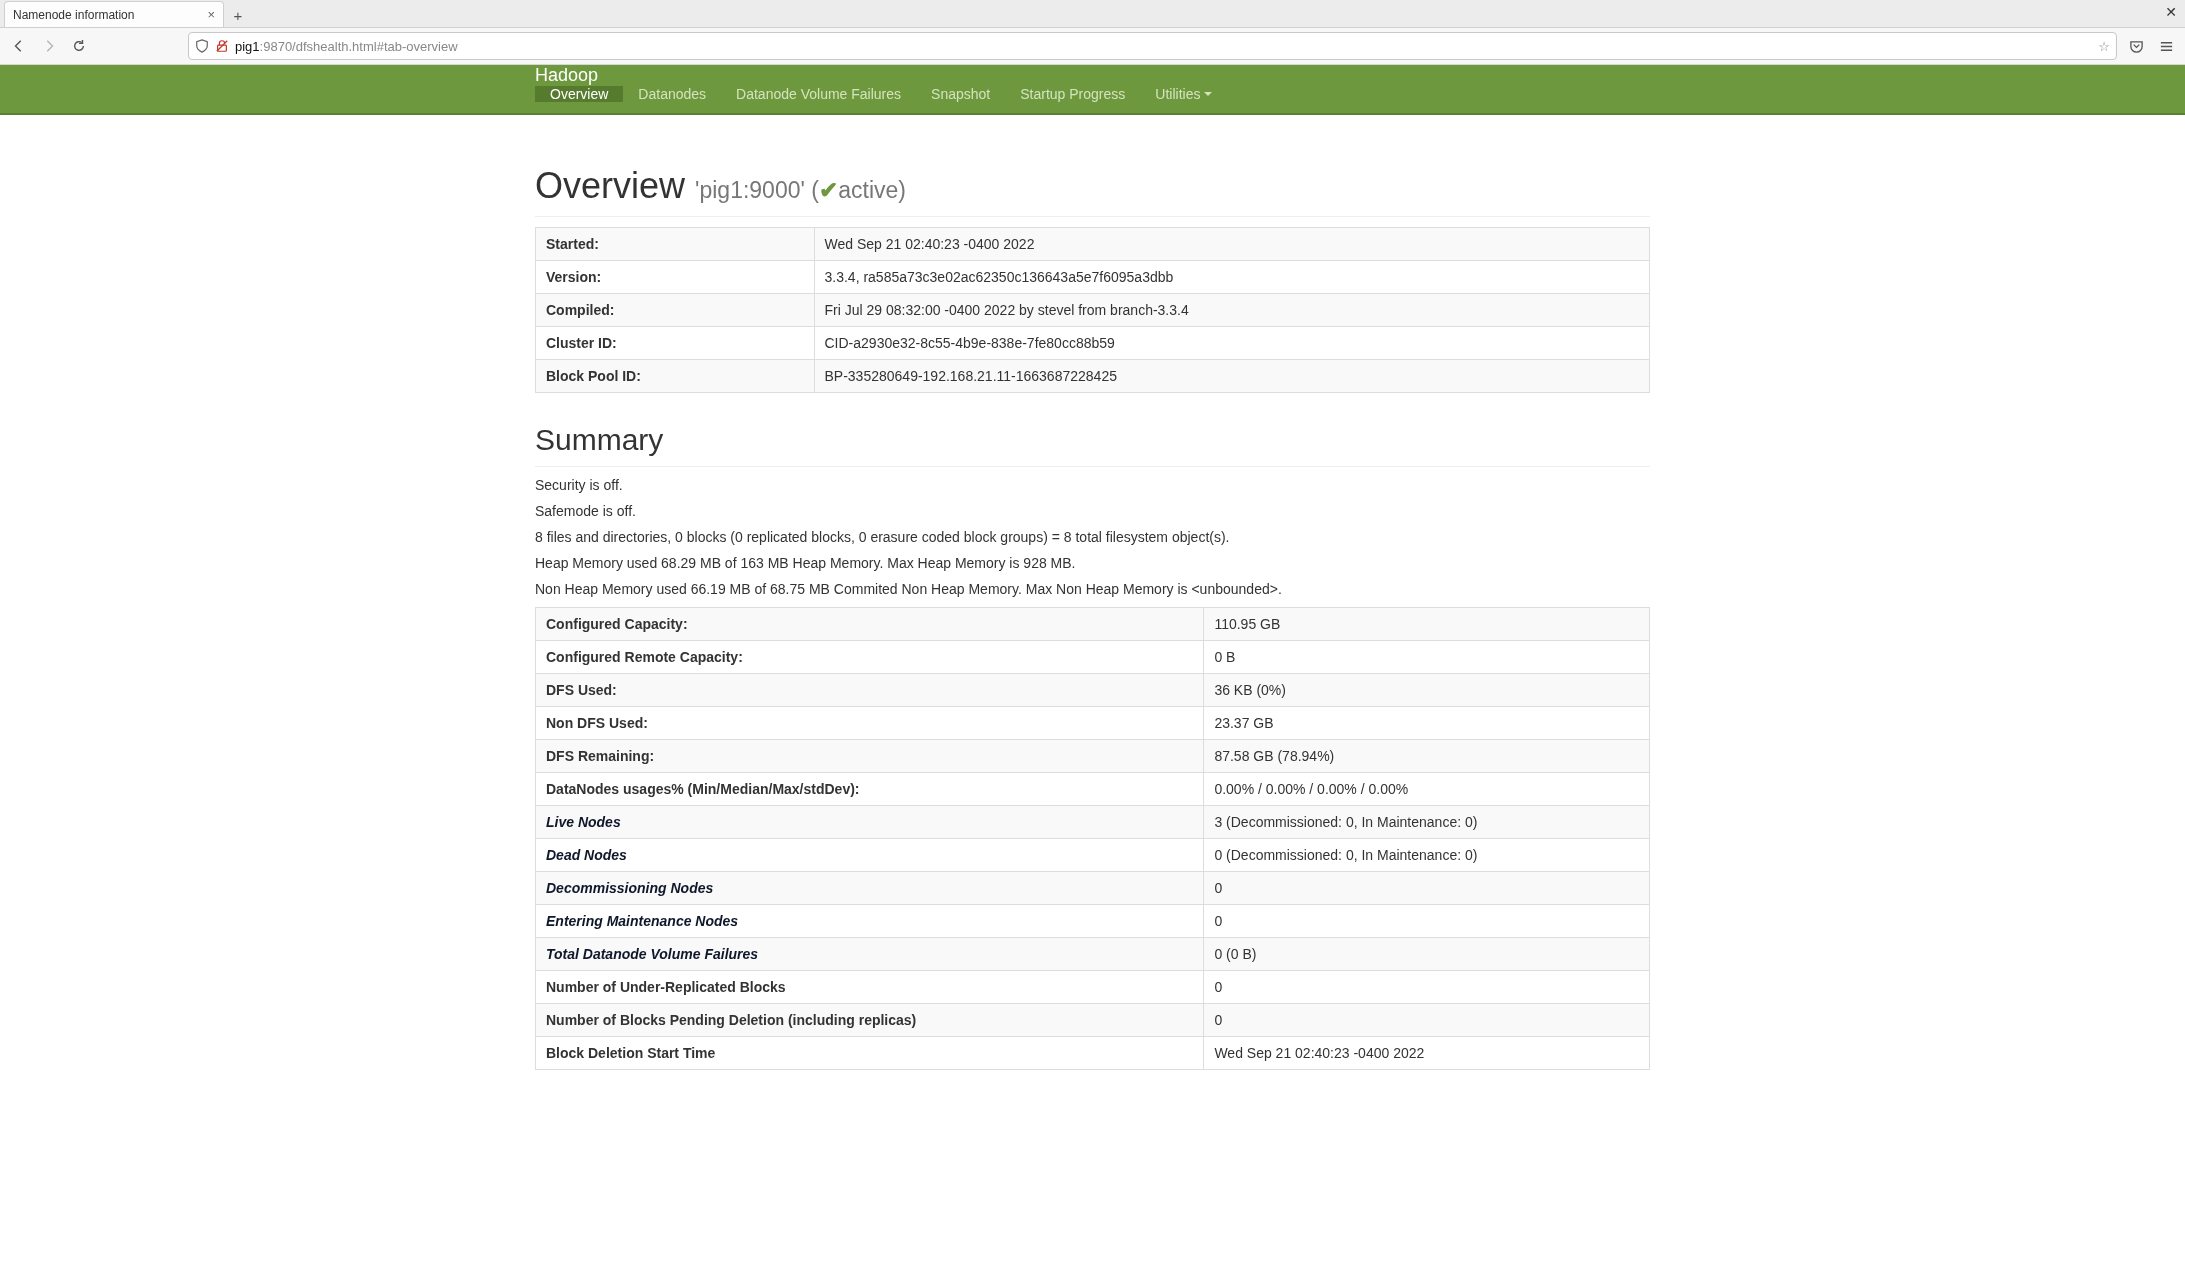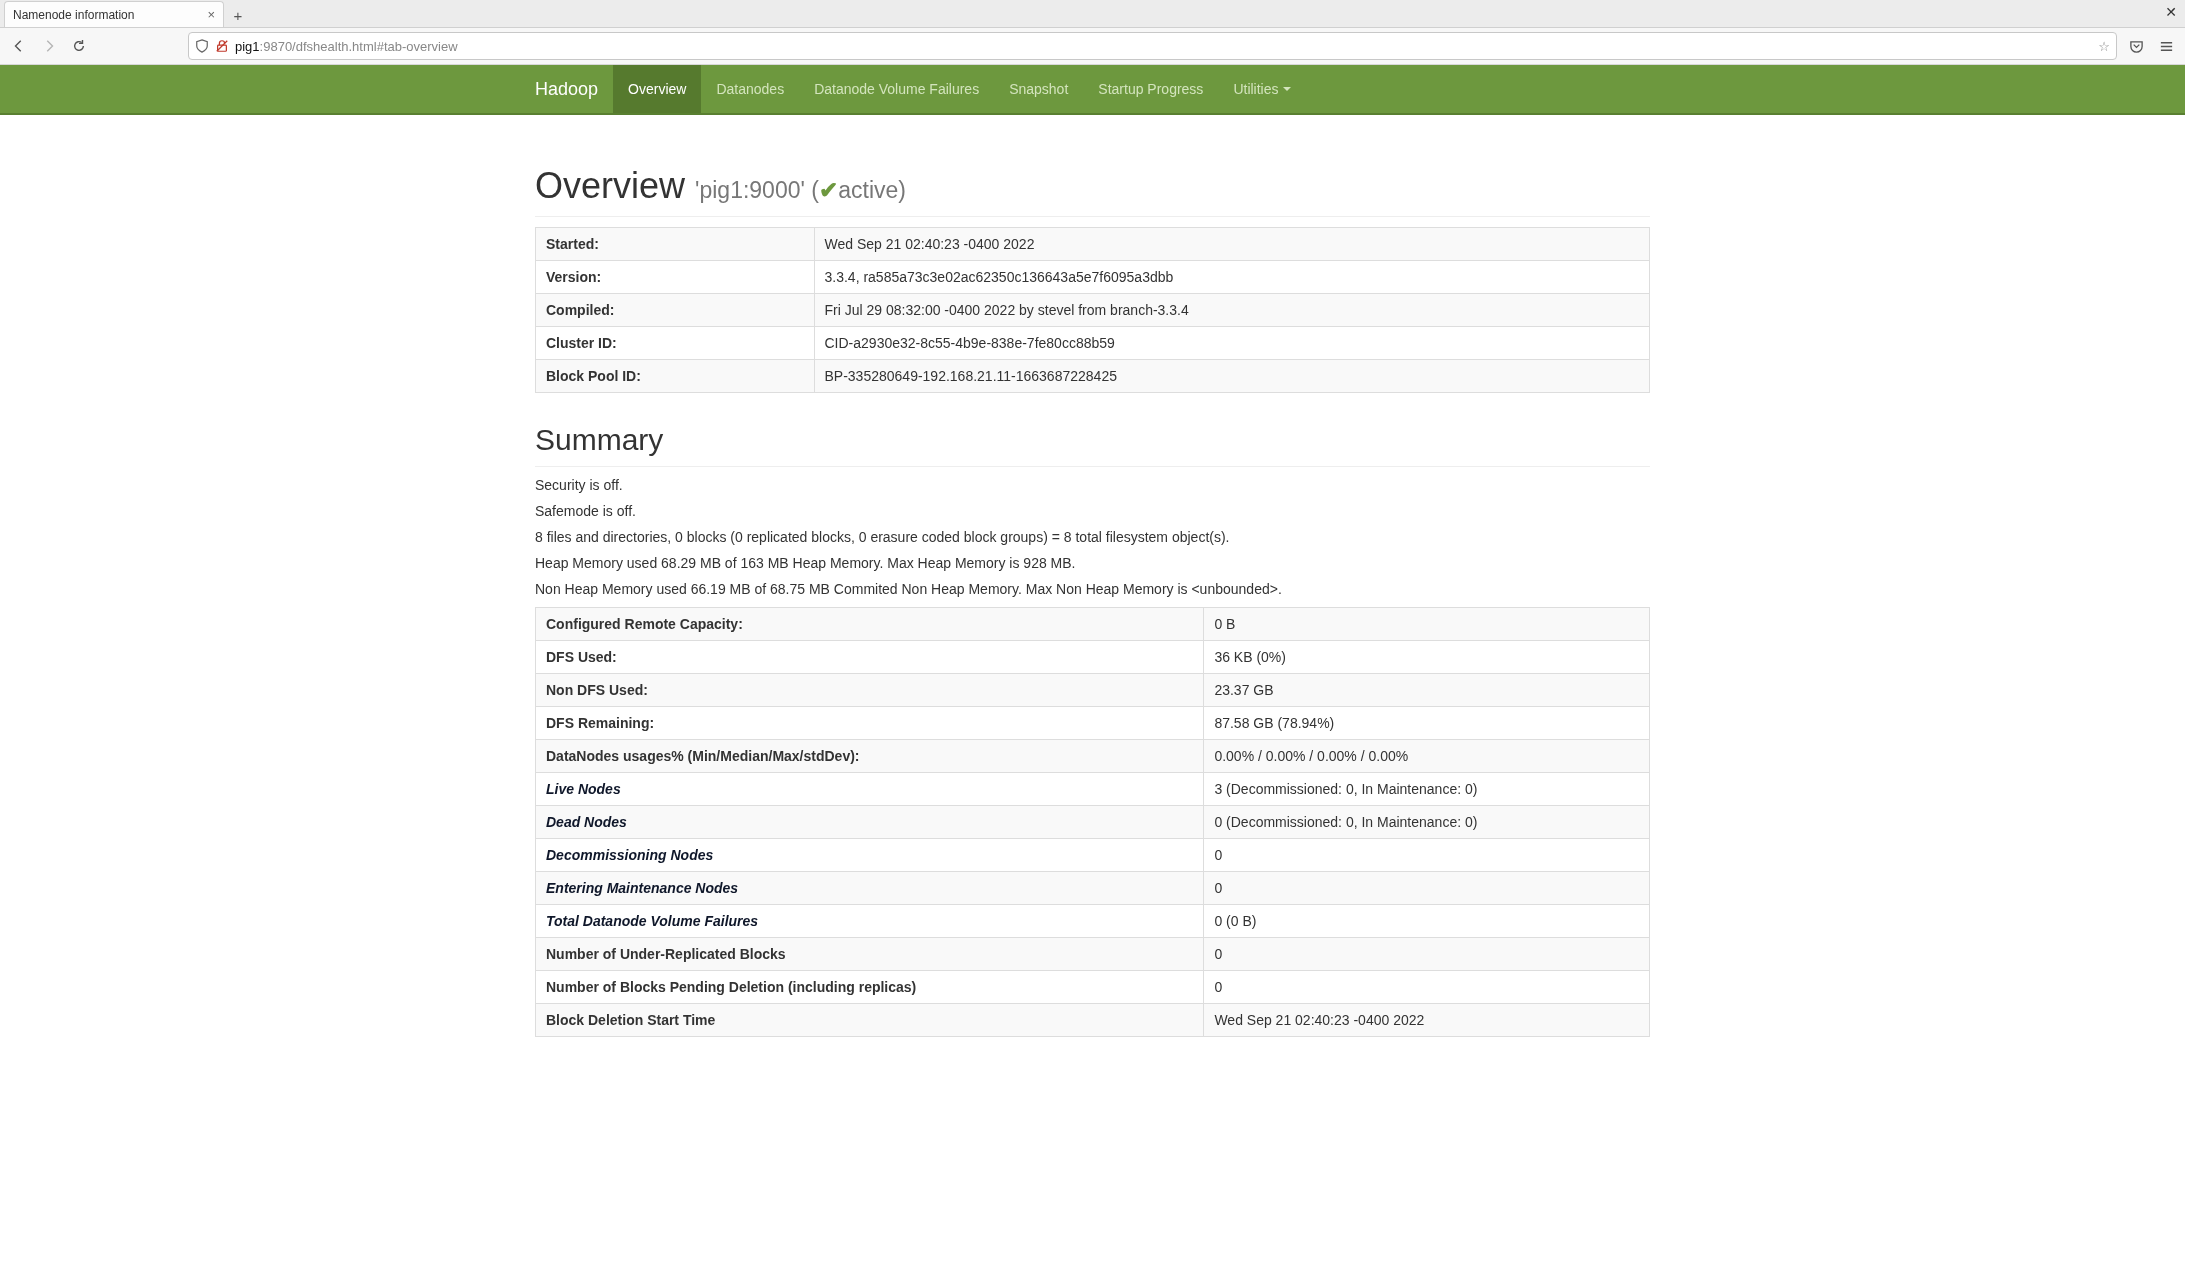--- a/index.html
+++ b/index.html
@@ -93,20 +93,21 @@
     background: #6d983e;
     height: 50px;
     display:flex; align-items:stretch;
     border-bottom: 2px solid #597f31;
   }
   .nav-inner {
     width: 1115px;
     margin: 0 auto;
     display:flex;
     align-items:stretch;
+    flex-direction:column;
   }
   .brand {
     font-size: 18px;
     color: #fff;
     display:flex; align-items:center;
     padding: 0 15px 0 0;
   }
   .nav-item {
     display:flex; align-items:center;
     color: #d3e4bd;
@@ -328,20 +329,24 @@
       <p class="body-p">Security is off.</p>
       <p class="body-p">Safemode is off.</p>
       <p class="body-p">8 files and directories, 0 blocks (0 replicated blocks, 0 erasure coded block groups) = 8 total filesystem object(s).</p>
       <p class="body-p">Heap Memory used 68.29 MB of 163 MB Heap Memory. Max Heap Memory is 928 MB.</p>
       <p class="body-p">Non Heap Memory used 66.19 MB of 68.75 MB Commited Non Heap Memory. Max Non Heap Memory is &lt;unbounded&gt;.</p>
     </div>
 
   <table class="table summary">
     <tbody id="summary-body">
         <tr>
+          <th>Configured Capacity:</th>
+          <td>110.95 GB</td>
+        </tr>
+        <tr>
           <th>Configured Remote Capacity:</th>
           <td>0 B</td>
         </tr>
         <tr>
           <th>DFS Used:</th>
           <td>36 KB (0%)</td>
         </tr>
         <tr>
           <th>Non DFS Used:</th>
           <td>23.37 GB</td>

